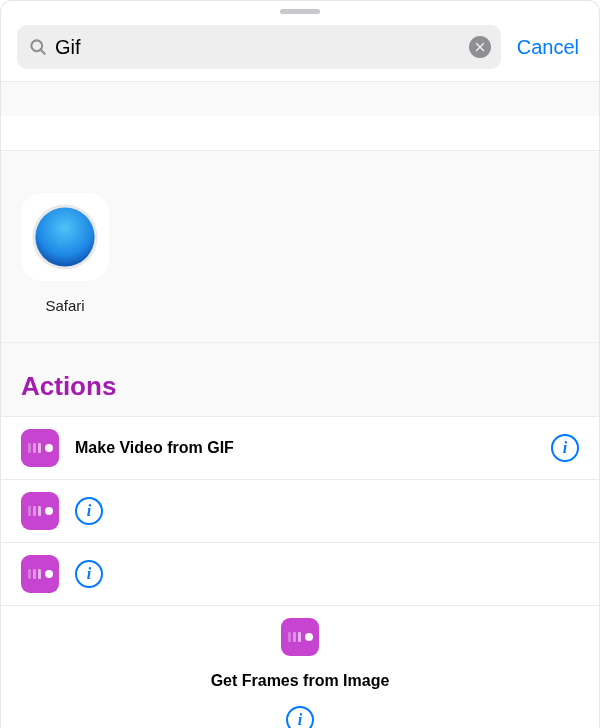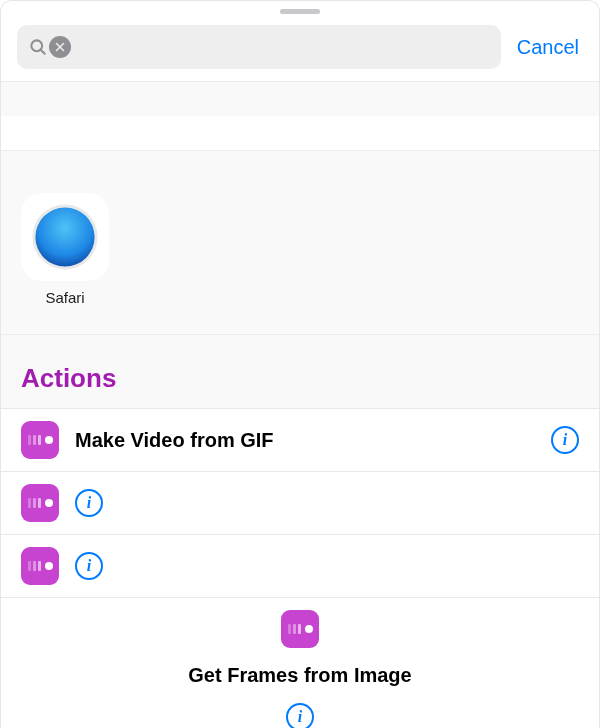--- a/index.html
+++ b/index.html
@@ -80,21 +80,21 @@
       padding: 42px 20px 28px 20px;
       border-top: 1px solid #ececec;
       border-bottom: 1px solid #ececec;
       background: #f9f9f9;
       margin-top: 34px;
     }
     .app-item {
       display: inline-flex;
       flex-direction: column;
       align-items: center;
-      gap: 8px;
+      gap: 16px;
       cursor: pointer;
     }
     .app-icon-box {
       width: 88px; height: 88px;
       background: #ffffff;
       border-radius: 20px;
       display: flex; align-items: center; justify-content: center;
       box-shadow: 0 0 1px rgba(0,0,0,0.05);
     }
     .app-label {
@@ -126,21 +126,21 @@
     }
     .action-icon {
       width: 38px; height: 38px;
       border-radius: 9px;
       background: #c644cf;
       display: flex; align-items: center; justify-content: center;
       flex-shrink: 0;
     }
     .action-label {
       flex: 1;
-      font-size: 20px;
+      font-size: 16px;
       font-weight: 600;
       color: #000;
     }
     .info-btn {
       width: 28px; height: 28px;
       border: 2px solid #007aff;
       border-radius: 50%;
       display: flex; align-items: center; justify-content: center;
       color: #007aff;
       font-family: Georgia, serif;
@@ -175,20 +175,21 @@
   <div class="grabber"></div>
 
   <div class="header">
     <div class="search-field">
       <span class="search-icon">
         <svg viewBox="0 0 24 24" width="20" height="20" fill="none" stroke="currentColor" stroke-width="2.5" stroke-linecap="round">
           <circle cx="10.5" cy="10.5" r="6.5"></circle>
           <line x1="20" y1="20" x2="15.2" y2="15.2"></line>
         </svg>
       </span>
+      <input class="search-input" type="text" placeholder="Search" value="Gif" style="">
       <span class="clear-btn">
         <svg viewBox="0 0 24 24" width="12" height="12" stroke="currentColor" stroke-width="3" stroke-linecap="round">
           <line x1="5" y1="5" x2="19" y2="19"></line>
           <line x1="19" y1="5" x2="5" y2="19"></line>
         </svg>
       </span>
     </div>
     <button class="cancel-btn">Cancel</button>
   </div>
 

